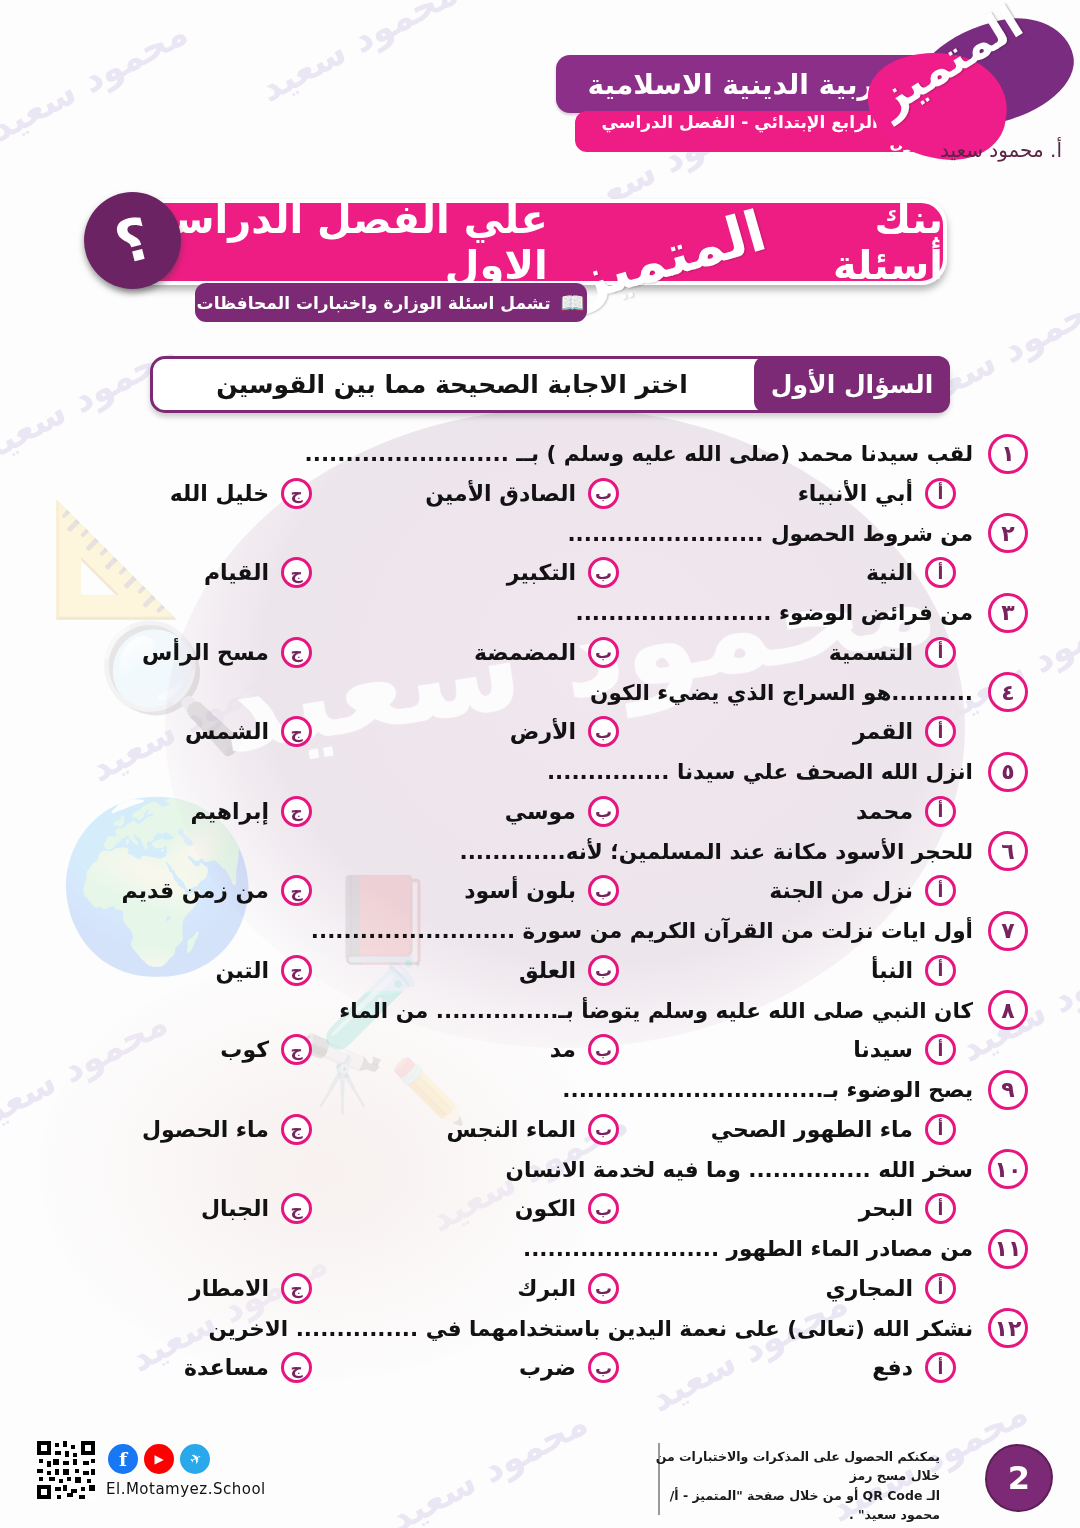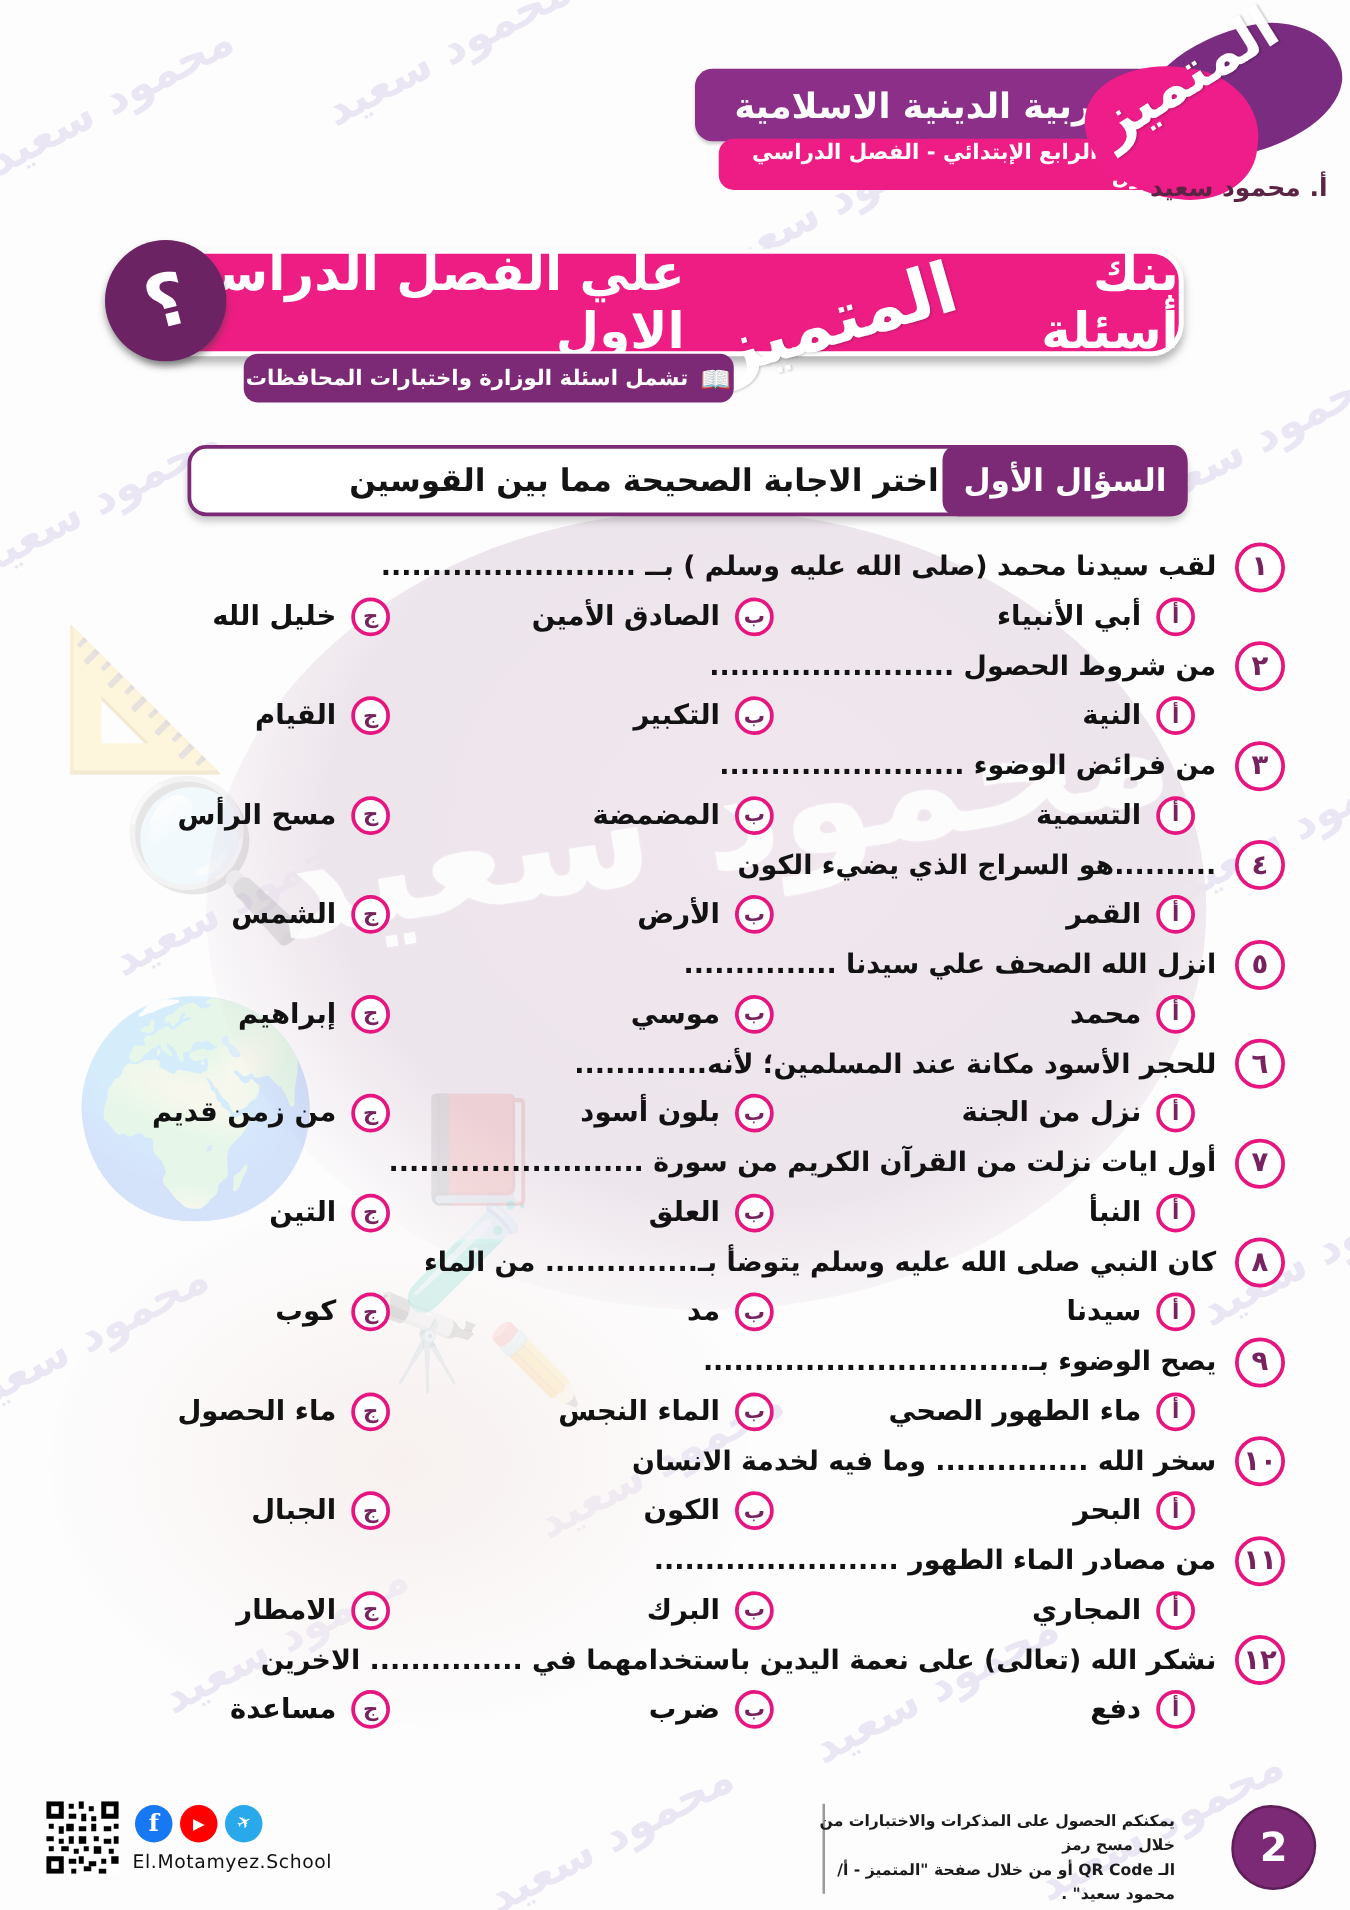--- a/index.html
+++ b/index.html
@@ -57,21 +57,21 @@
     position:absolute; right:78px; top:48px; width:140px; height:105px;
     background:#ee1d8a; border-radius:55% 45% 42% 58% / 48% 52% 45% 55%;
     transform:rotate(8deg);
   }
   .logo-callig {
     position:absolute; right:55px; top:28px; color:#fff; font-size:46px;
     font-weight:bold; transform:rotate(-32deg); text-shadow:1px 1px 2px rgba(0,0,0,.25);
   }
   .author {
     position:absolute; top:138px; right:18px; color:#5c2444;
-    font-size:20px; font-weight:bold;
+    font-size:20px; font-weight:normal;
   }
 
   
   .bank-banner {
     position:absolute; top:199px; right:133px; left:105px; height:86px;
     background:#ee1d84; border:4px solid #fff; border-radius:26px;
     box-shadow:0 5px 7px rgba(90,90,90,.45);
     display:flex; align-items:center; justify-content:center; gap:20px;
     color:#fff; font-weight:bold;
   }
@@ -102,21 +102,21 @@
     background:#fff; border:3px solid #7c2a76; border-radius:15px;
     box-shadow:0 4px 5px rgba(120,120,120,.35);
   }
   .sec-label {
     position:absolute; right:-3px; top:-3px; bottom:-3px; width:196px;
     background:#7c2a76; border-radius:12px; display:flex; align-items:center;
     justify-content:center; color:#fff; font-size:25px; font-weight:bold;
   }
   .sec-instruction {
     position:absolute; left:0; right:196px; top:0; bottom:0;
-    display:flex; align-items:center; justify-content:flex-start;
+    display:flex; align-items:center; justify-content:center;
     color:#141414; font-size:25px; font-weight:bold;
   }
 
   
   .questions {
     position:absolute; top:433px; right:52px; left:120px; z-index:2;
   }
   .q { height:79.5px; }
   .q-line { display:flex; direction:rtl; align-items:center; gap:15px; height:41px; }
   .q-num {

